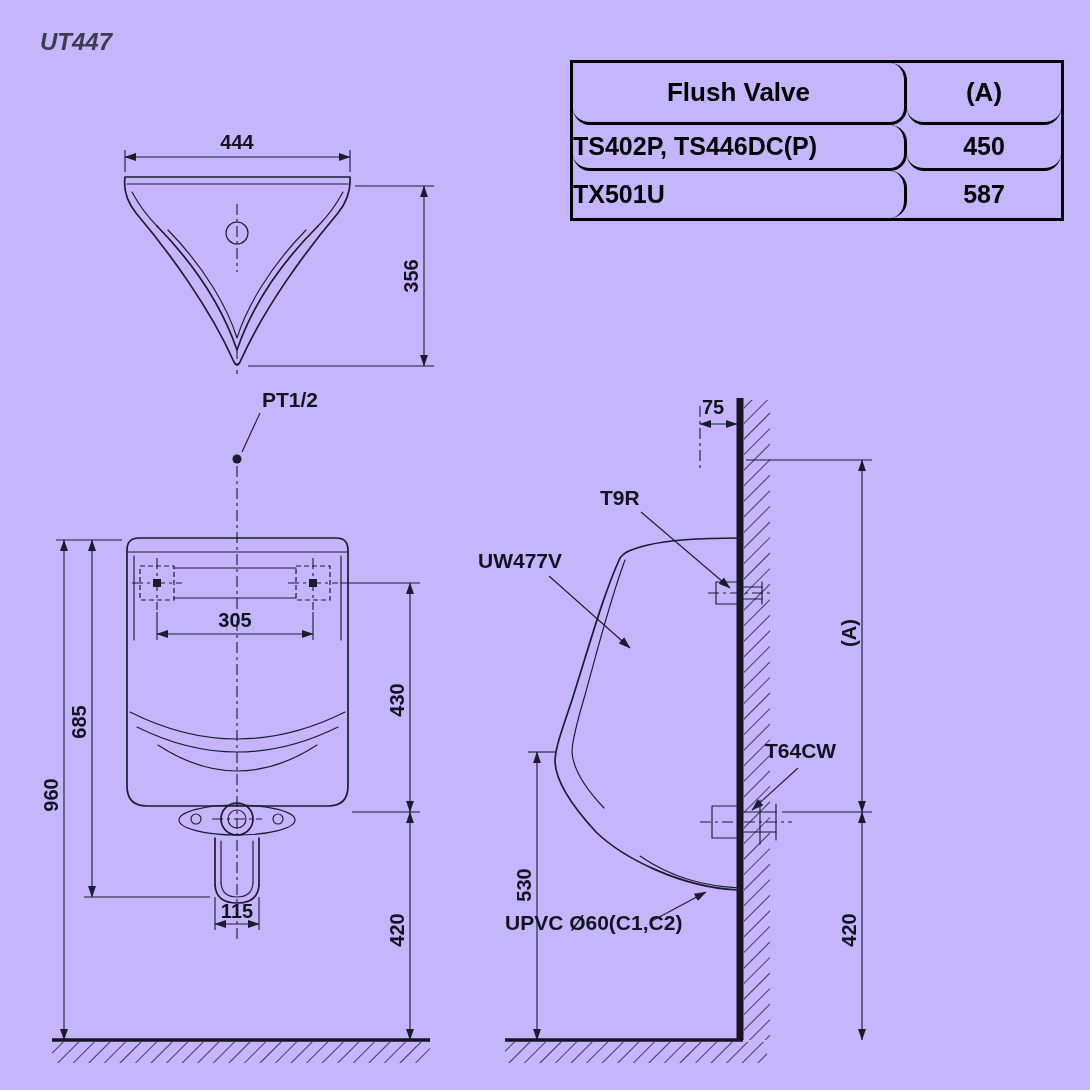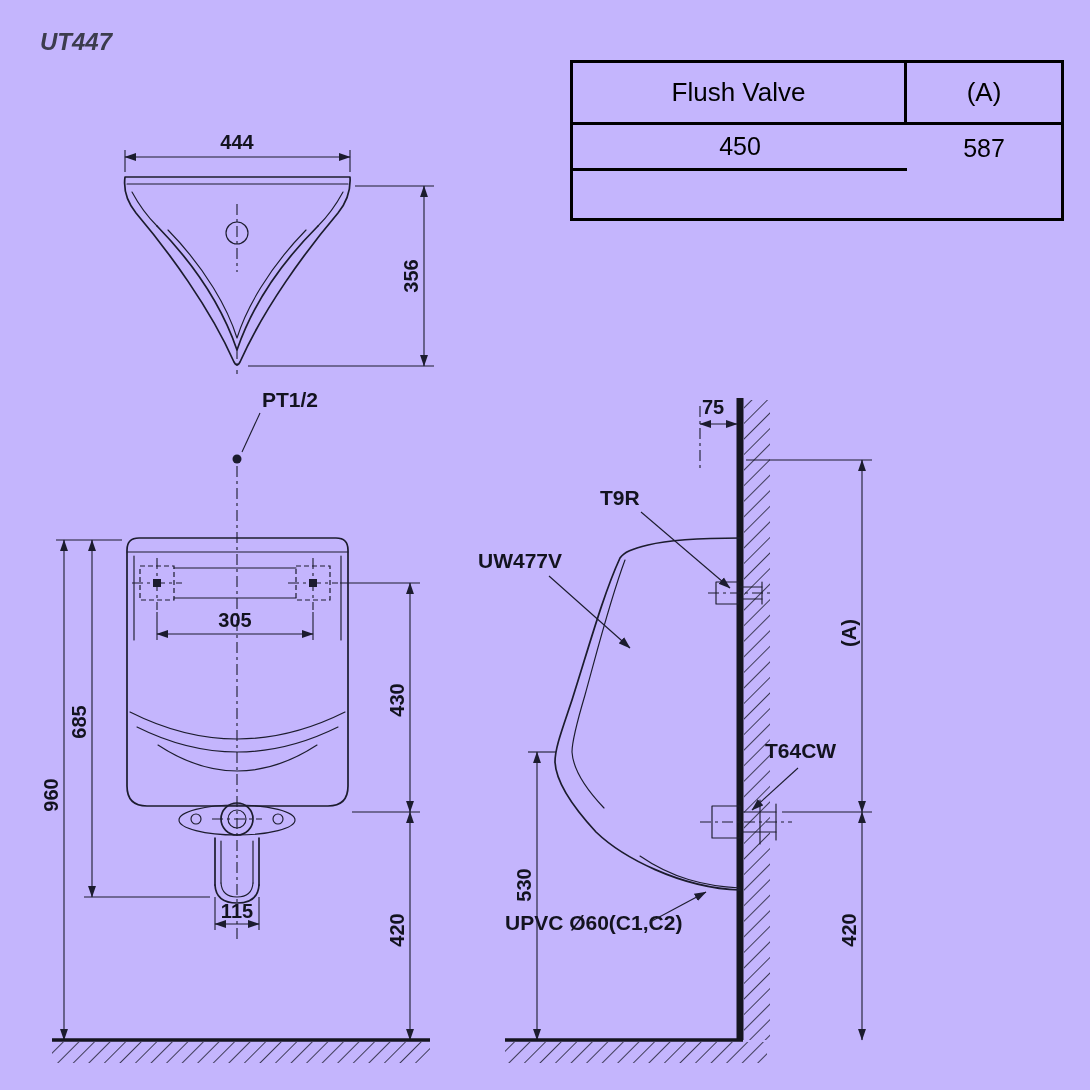--- a/index.html
+++ b/index.html
@@ -14,21 +14,21 @@
   
   #spec-table {
     position:absolute; left:570px; top:60px; width:494px;
     border:3px solid #000; box-sizing:border-box;
     display:grid; grid-template-columns:334px 1fr; grid-template-rows:62px 46px 47px;
     color:#000;
   }
   #spec-table .cell {
     border-right:3px solid #000; border-bottom:3px solid #000;
     display:flex; align-items:center; box-sizing:border-box;
-    font-weight:400; font-size:25px; padding:0 0;
+    font-weight:700; font-size:25px; padding:0 0;border-radius:17px;
   }
   #spec-table .cell.last-col { border-right:none; justify-content:center; }
   #spec-table .cell.last-row { border-bottom:none; }
   #spec-table .cell.hdr { justify-content:center; font-size:26px; }
   
   .draw   { fill:none; stroke:#1c1c2e; stroke-width:1.7; stroke-linejoin:round; stroke-linecap:round; }
   .thin   { stroke-width:1.15; }
   .dim    { fill:none; stroke:#1c1c2e; stroke-width:1.1; }
   .dash   { fill:none; stroke:#1c1c2e; stroke-width:1.1; stroke-dasharray:11 4 3 4; }
   .dashsq { fill:none; stroke:#1c1c2e; stroke-width:1.2; stroke-dasharray:5 3; }
@@ -41,21 +41,23 @@
 </head>
 <body>
 
 <div id="page">
 
   <div id="drawing-title">UT447</div>
 
   <div id="spec-table">
     <div class="cell hdr">Flush Valve</div>
     <div class="cell hdr last-col">(A)</div>
+    <div class="cell">TS402P, TS446DC(P)</div>
     <div class="cell last-col">450</div>
+    <div class="cell last-row">TX501U</div>
     <div class="cell last-col last-row">587</div>
   </div>
 
   <svg width="1090" height="1090" viewBox="0 0 1090 1090">
     <defs>
       <marker id="arr" viewBox="0 0 10 8" refX="9.5" refY="4" markerWidth="11" markerHeight="9" orient="auto-start-reverse">
         <path d="M0,0.6 L10,4 L0,7.4 Z" fill="#1c1c2e"></path>
       </marker>
       <pattern id="hatch" width="11" height="11" patternUnits="userSpaceOnUse" patternTransform="rotate(45)">
         <line x1="0" y1="0" x2="0" y2="11" stroke="#1c1c2e" stroke-width="1.6"></line>

